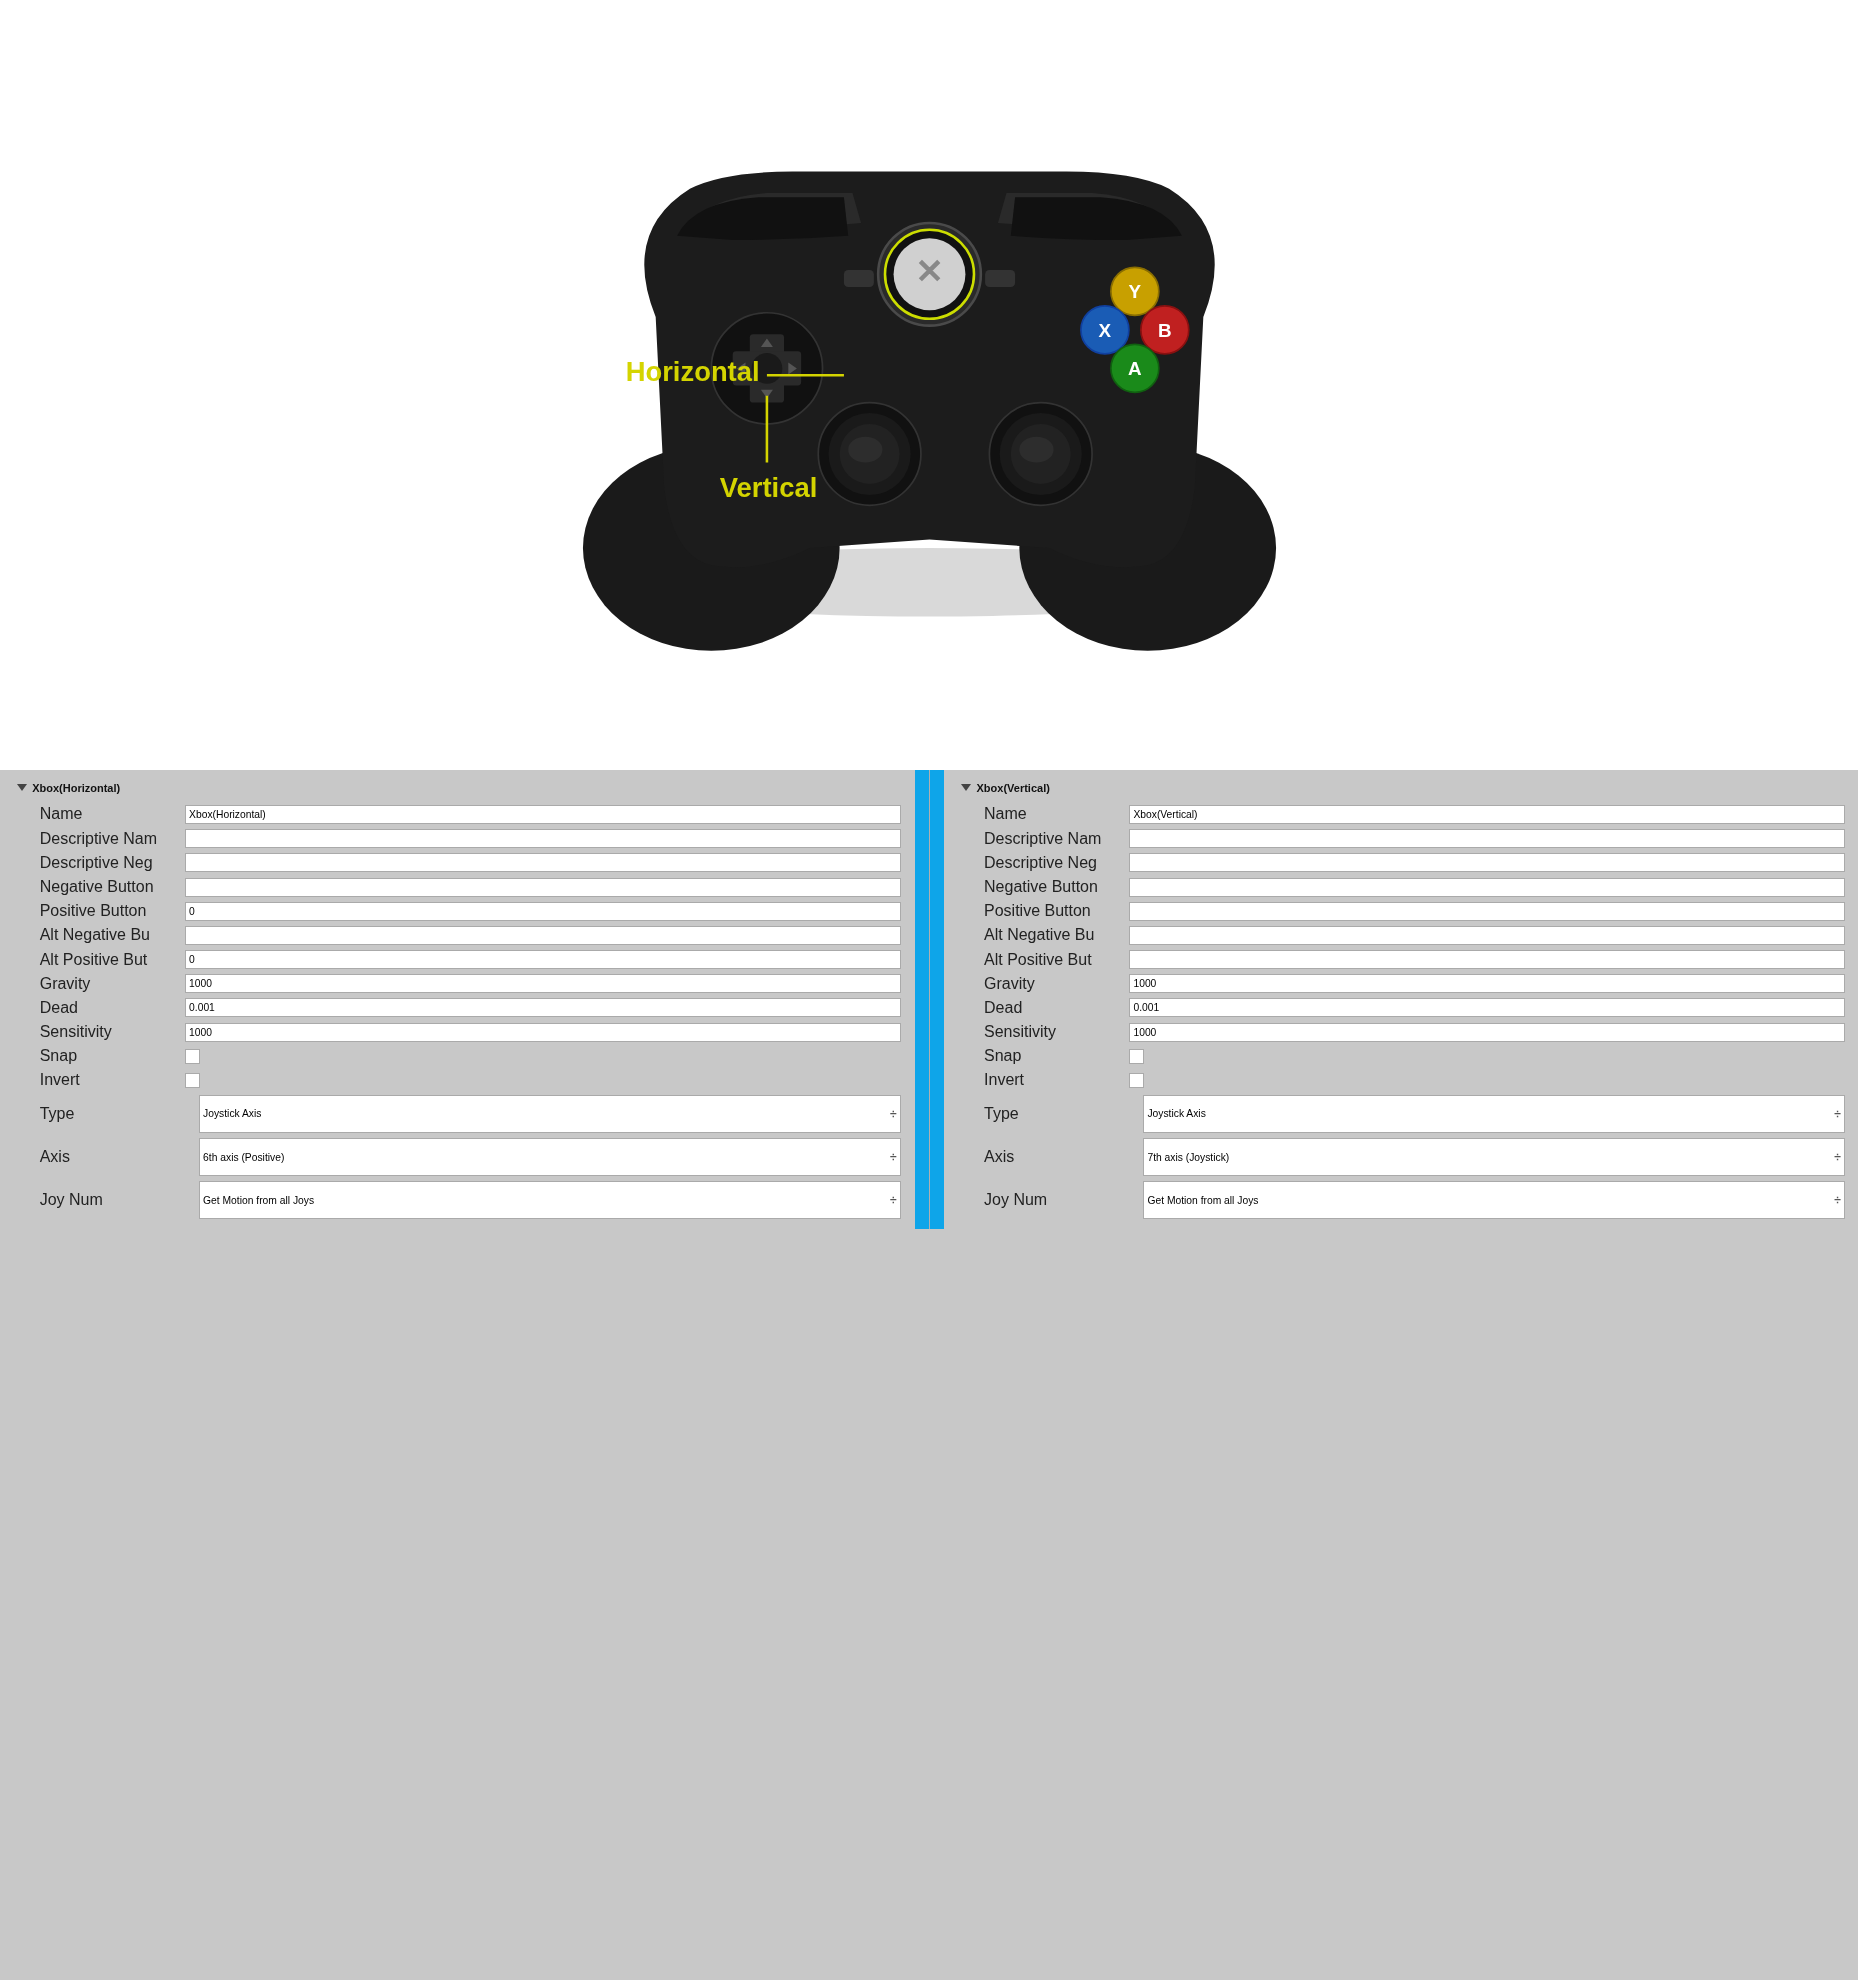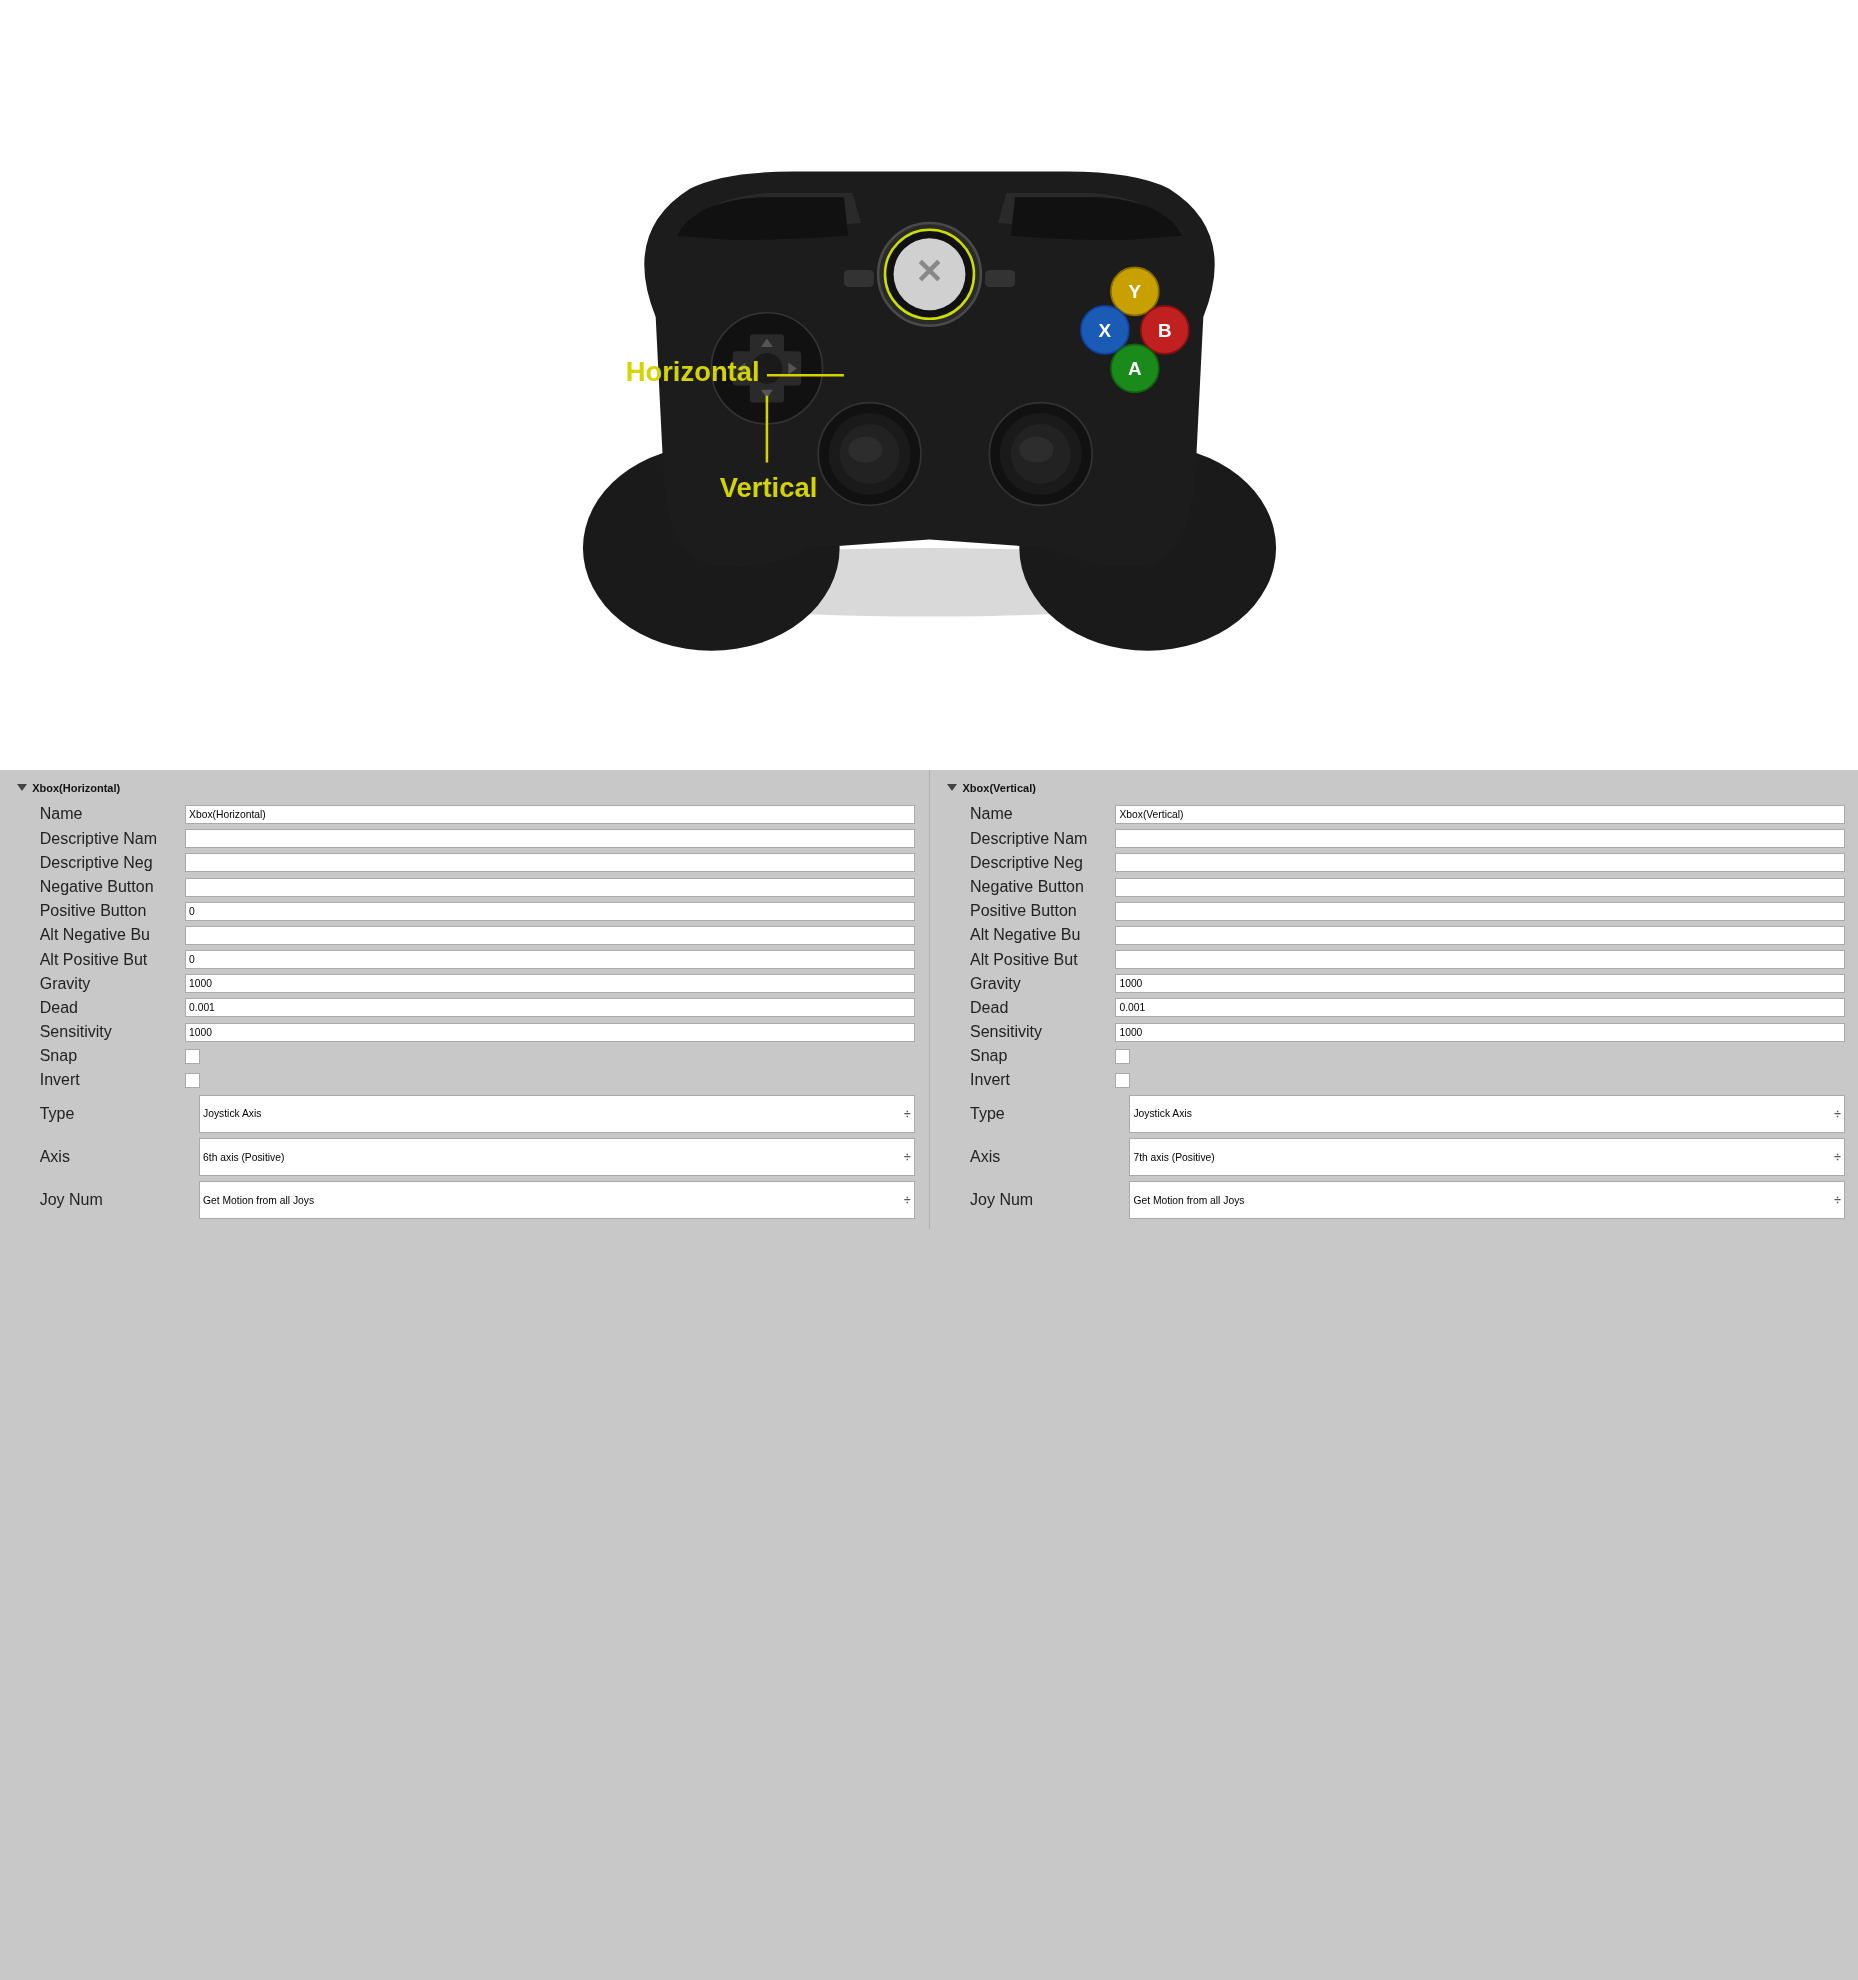--- a/index.html
+++ b/index.html
@@ -31,21 +31,21 @@
       position: relative;
     }
 
     .controller-svg {
       width: 753px;
       height: 565px;
     }
 
     .panels-section {
       display: flex;
-      gap: 0;
+      gap: 14px;
       padding: 0;
       background: #0ea5e9;
     }
 
     .panel {
       flex: 1;
       padding: 6.8px 13.7px;
       background: #c8c8c8;
     }
 
@@ -347,21 +347,21 @@
         <div class="form-row">
           <div class="form-label">Type</div>
           <div class="form-input-select">
             <span>Joystick Axis</span>
             <span class="select-arrow" style="font-size: 12px; color: rgb(85, 85, 85); font-weight: bold;">÷</span>
           </div>
         </div>
         <div class="form-row">
           <div class="form-label">Axis</div>
           <div class="form-input-select">
-            <span>7th axis (Positive)</span>
+            <span>7th axis (Joystick)</span>
             <span class="select-arrow" style="font-size: 12px; color: rgb(85, 85, 85); font-weight: bold;">÷</span>
           </div>
         </div>
         <div class="form-row">
           <div class="form-label">Joy Num</div>
           <div class="form-input-select">
             <span>Get Motion from all Joys</span>
             <span class="select-arrow" style="font-size: 12px; color: rgb(85, 85, 85); font-weight: bold;">÷</span>
           </div>
         </div>

